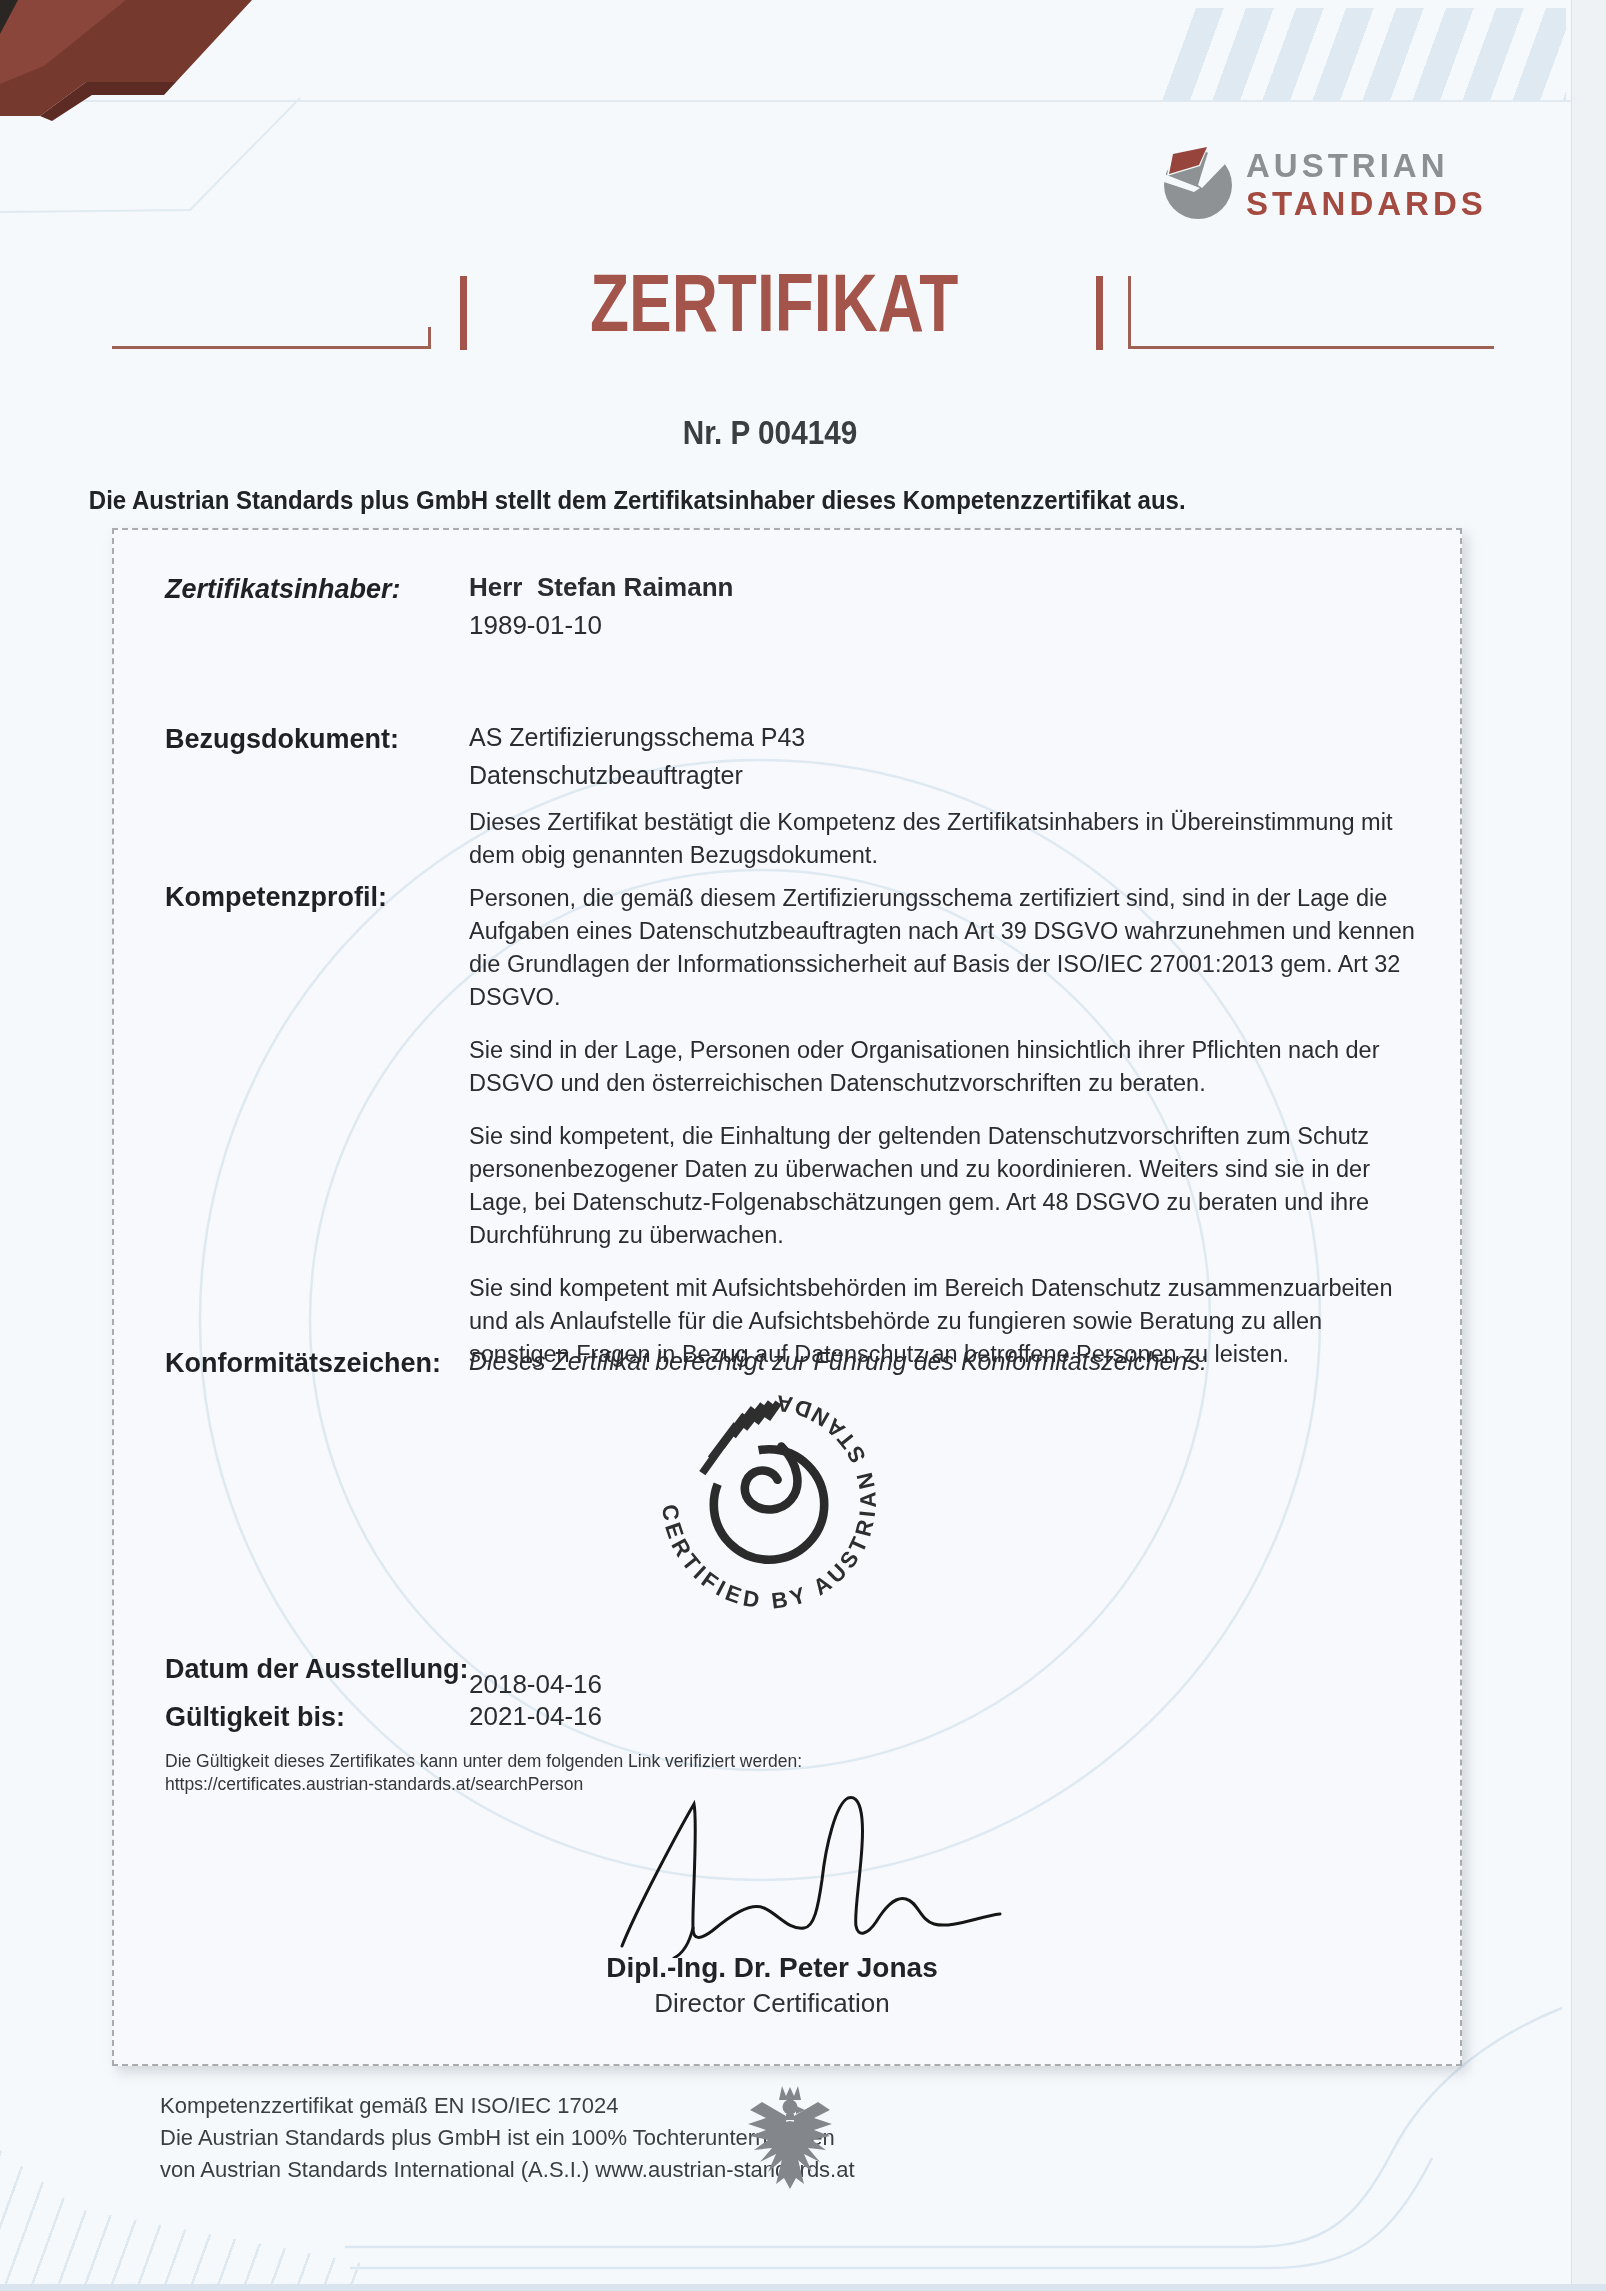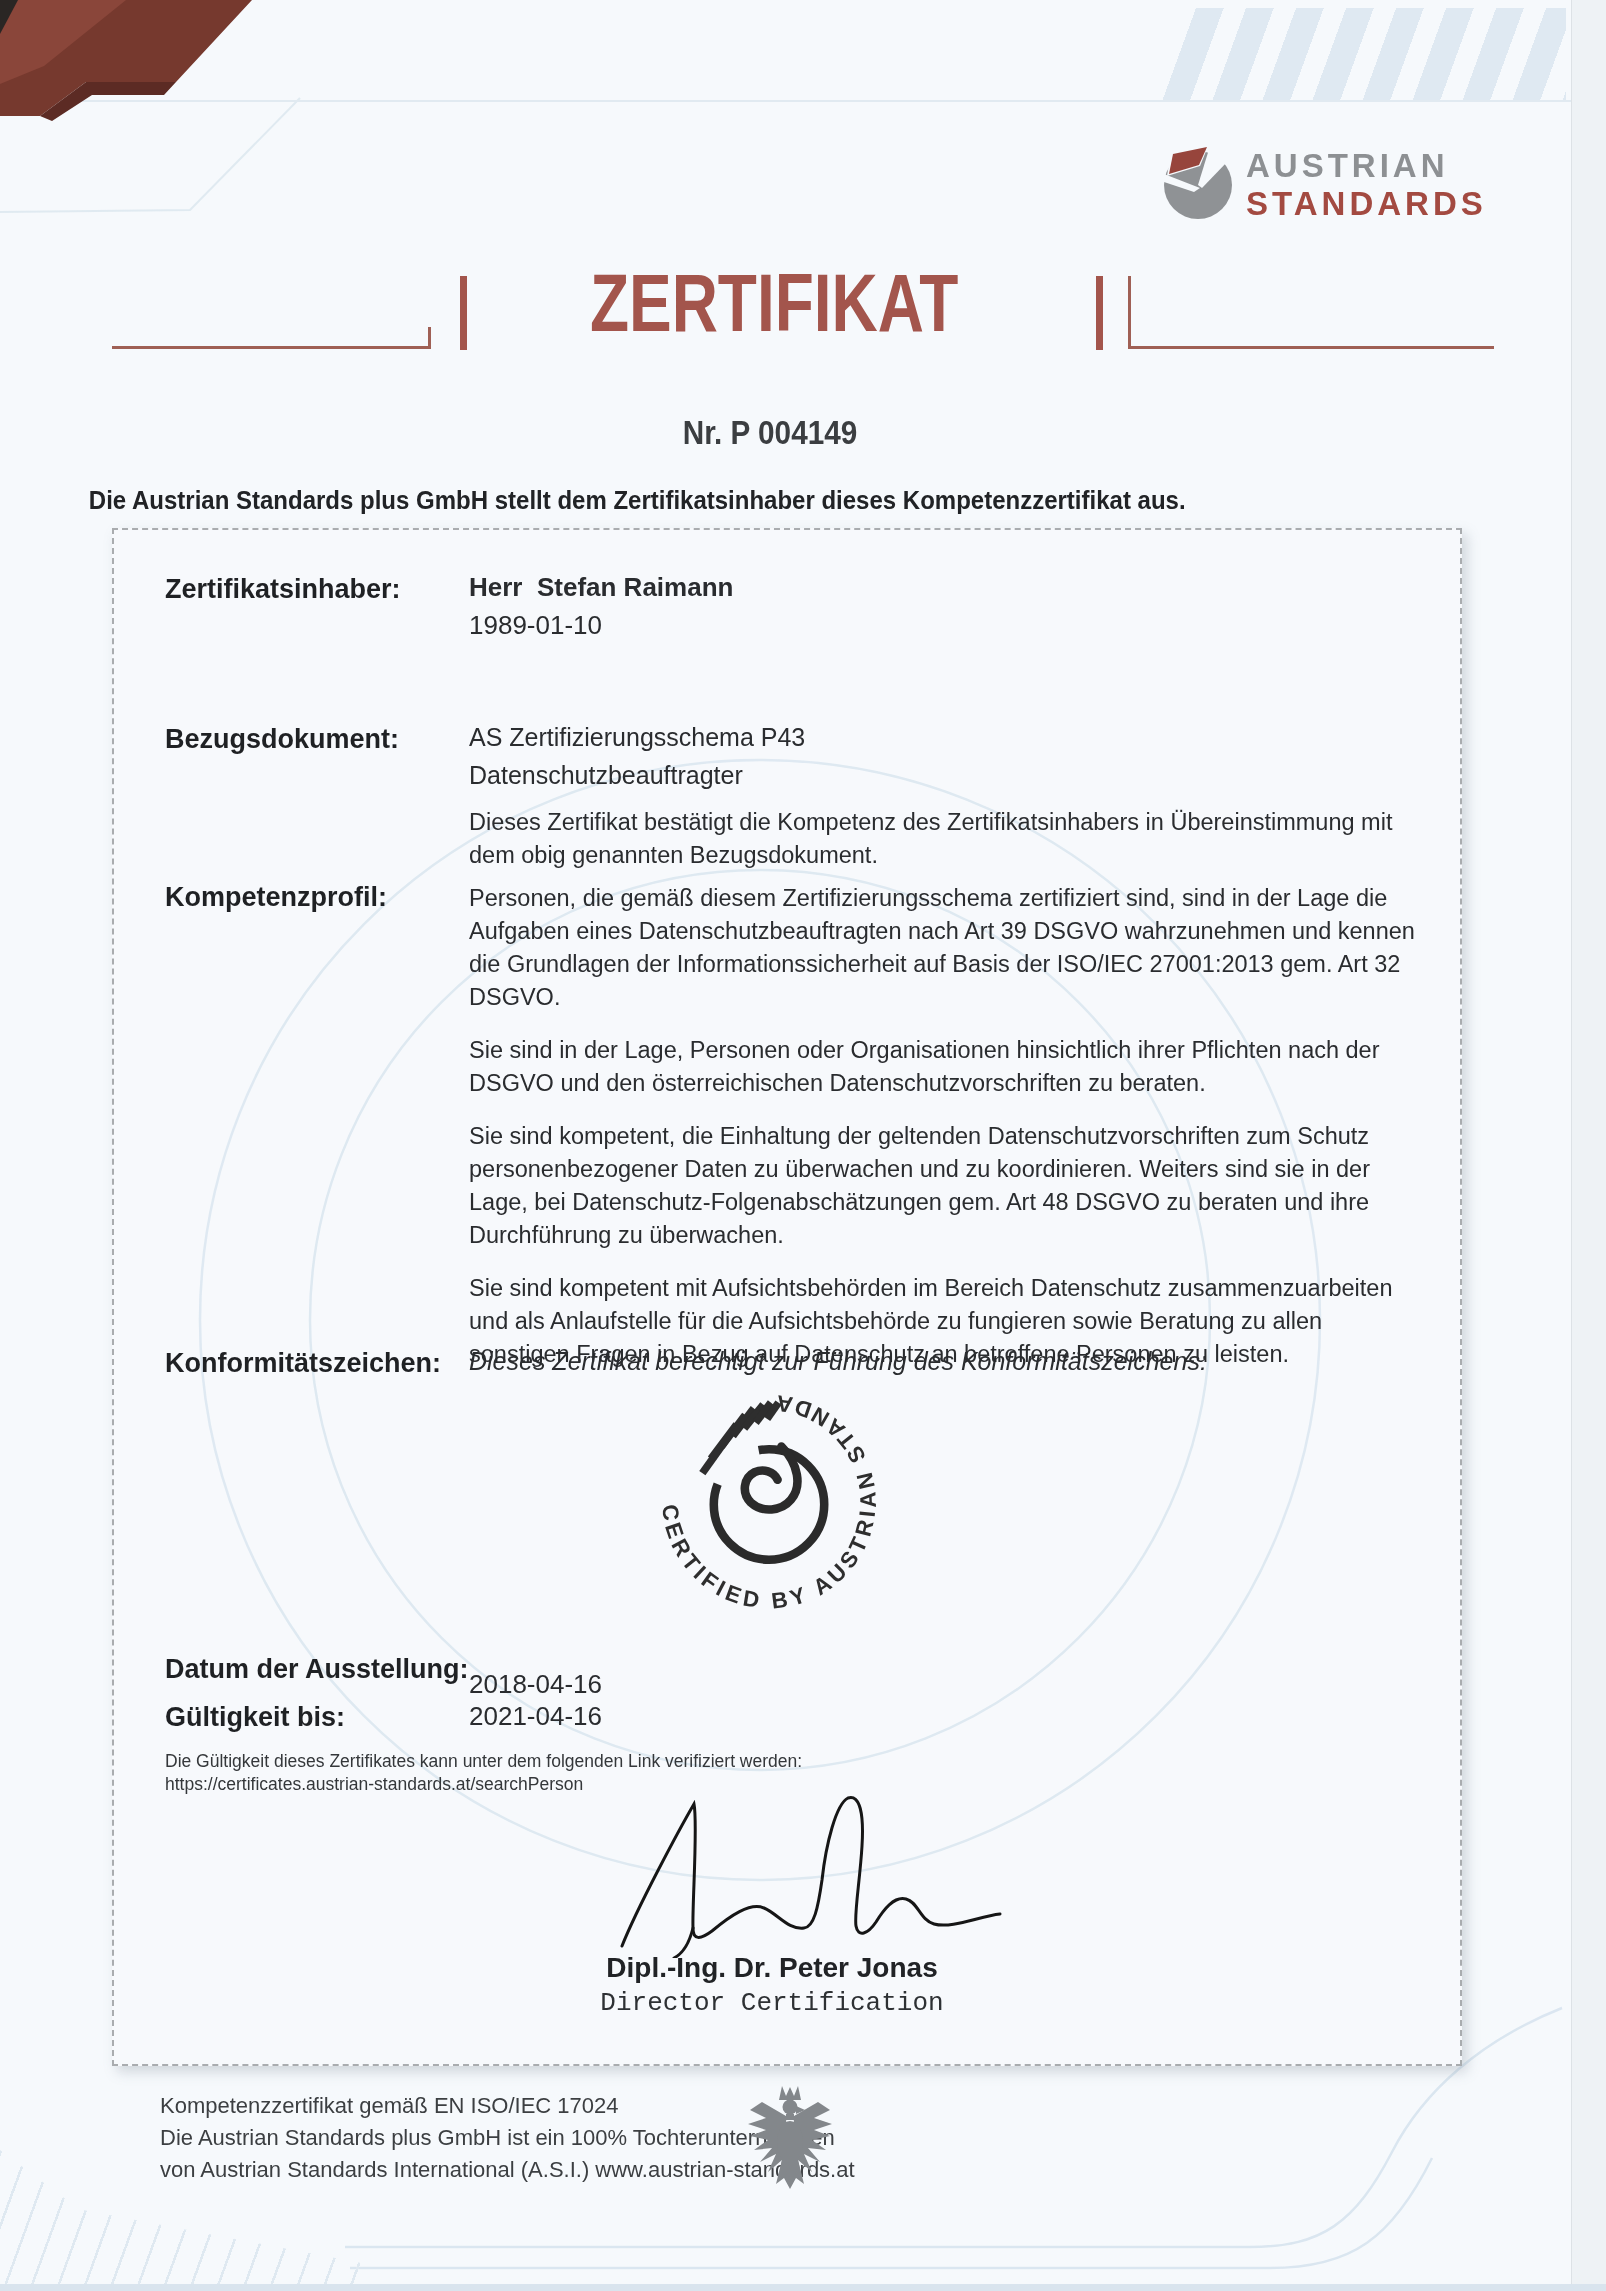--- a/index.html
+++ b/index.html
@@ -98,21 +98,21 @@
   </div>
   <div class="abs nr-wrap">
     <span class="nr">Nr. P 004149</span>
   </div>
   <div class="abs intro-wrap">
     <span class="intro">Die Austrian Standards plus GmbH stellt dem Zertifikatsinhaber dieses Kompetenzzertifikat aus.</span>
   </div>
 
   <div class="abs mainbox">
 
-    <span class="label" style="top:44px;">Zertifikatsinhaber:</span>
+    <span class="label" style="top:44px;font-style:italic;">Zertifikatsinhaber:</span>
     <span class="val valbold" style="top:42px;">Herr  Stefan Raimann</span>
     <span class="val" style="top:80px;font-size:26px;">1989-01-10</span>
 
     <span class="label" style="top:194px;">Bezugsdokument:</span>
     <span class="val" style="top:193px;font-size:25px;">AS Zertifizierungsschema P43</span>
     <span class="val" style="top:231px;font-size:25px;">Datenschutzbeauftragter</span>
     <div class="val para" style="top:276px;">Dieses Zertifikat bestätigt die Kompetenz des Zertifikatsinhabers in Übereinstimmung mit dem obig genannten Bezugsdokument.</div>
 
     <span class="label" style="top:352px;">Kompetenzprofil:</span>
     <div class="val para kp" style="top:352px;">
@@ -155,21 +155,21 @@
       <div>https://certificates.austrian-standards.at/searchPerson</div>
     </div>
 
     <svg class="abs" style="left:478px;top:1258px;" width="440" height="170" viewBox="0 0 440 170">
       <g fill="none" stroke="#161616" stroke-width="3" stroke-linecap="round">
         <path d="M 30,158 C 45,120 88,40 102,16 C 106,36 100,120 101,140 C 101,152 108,152 120,143 C 138,128 158,114 172,120 C 186,126 196,142 212,140 C 222,139 226,120 230,92 C 234,56 244,16 256,10 C 268,6 272,26 270,58 C 268,92 262,126 264,138 C 266,150 276,146 284,134 C 292,121 302,108 314,111 C 326,114 328,132 342,136 C 360,141 388,128 408,126"></path>
         <path d="M 101,140 C 97,156 90,166 82,170"></path>
       </g>
     </svg>
     <span class="signame" style="top:1422px;">Dipl.-Ing. Dr. Peter Jonas</span>
-    <span class="sigtitle" style="top:1458px;font-family:Liberation Mono, monospace;">Director Certification</span>
+    <span class="sigtitle" style="top:1458px;">Director Certification</span>
   </div>
 
   <span class="footer-line" style="top:2093px;">Kompetenzzertifikat gemäß EN ISO/IEC 17024</span>
   <span class="footer-line" style="top:2125px;">Die Austrian Standards plus GmbH ist ein 100% Tochterunternehmen</span>
   <span class="footer-line" style="top:2157px;">von Austrian Standards International (A.S.I.) www.austrian-standards.at</span>
 
   <svg class="abs" style="left:746px;top:2084px;" width="88" height="115" viewBox="0 0 88 115">
     <g fill="#83878b">
       <polygon points="36,2 40,12 44,3 48,12 52,2 55,16 33,16"></polygon>
       <circle cx="44" cy="23" r="7.5"></circle>

